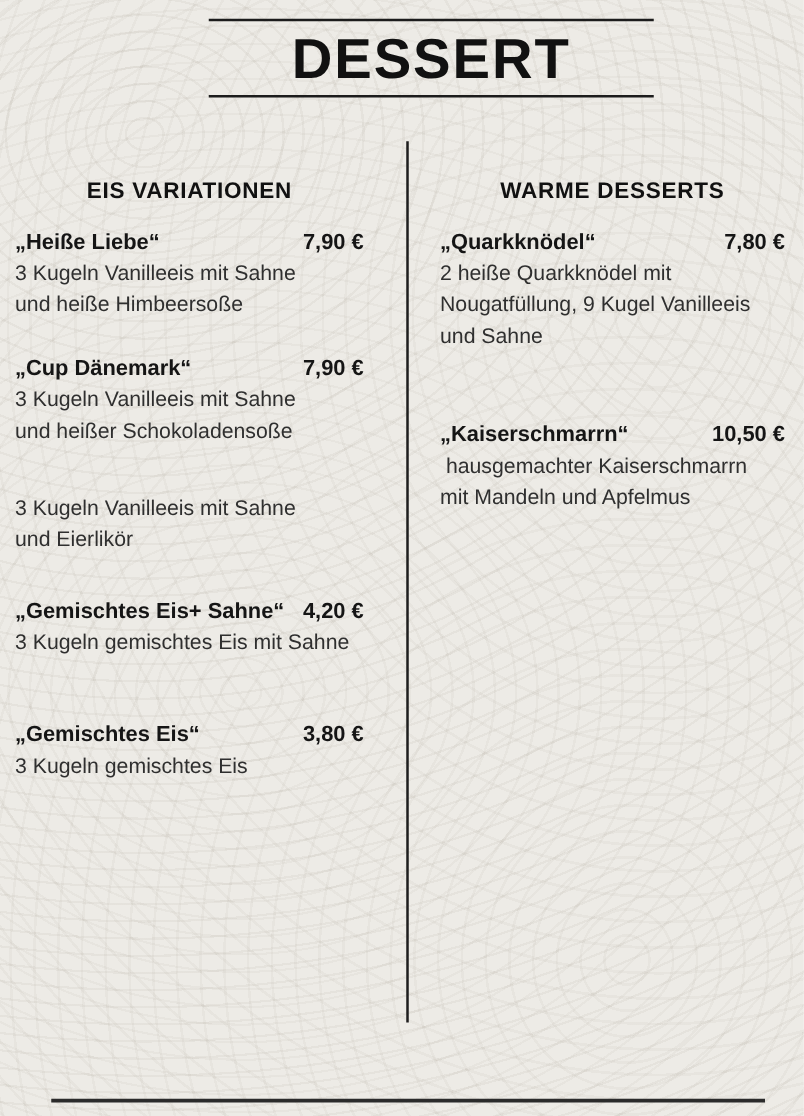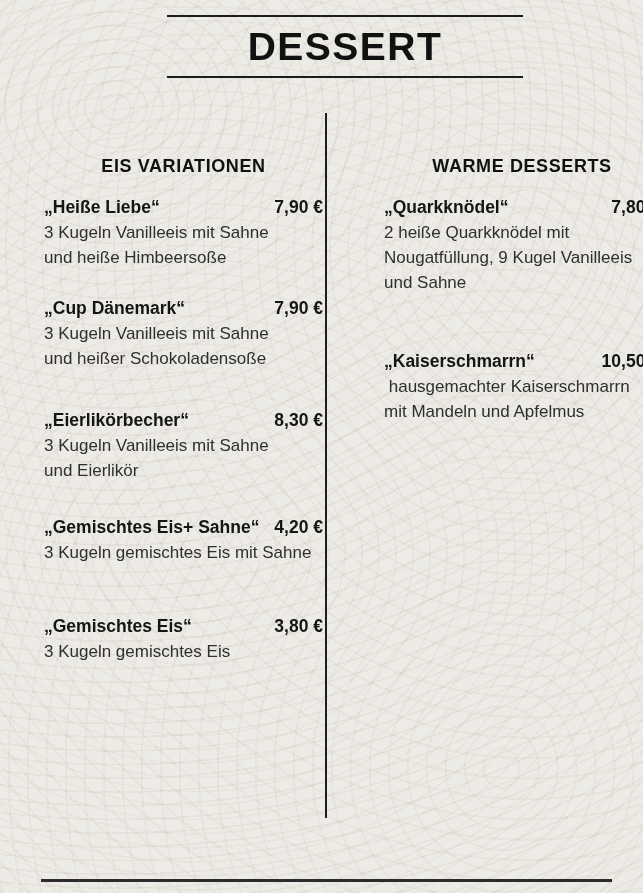--- a/index.html
+++ b/index.html
@@ -13,27 +13,27 @@
     background-color:#edebe6;
     background-image:
       repeating-radial-gradient(ellipse 420px 360px at 18% 12%, rgba(0,0,0,0) 0 14px, rgba(160,152,138,0.10) 14px 16px),
       repeating-radial-gradient(ellipse 380px 430px at 82% 28%, rgba(0,0,0,0) 0 16px, rgba(160,152,138,0.08) 16px 18px),
       repeating-radial-gradient(ellipse 460px 380px at 30% 62%, rgba(0,0,0,0) 0 15px, rgba(160,152,138,0.08) 15px 17px),
       repeating-radial-gradient(ellipse 420px 460px at 78% 86%, rgba(0,0,0,0) 0 17px, rgba(160,152,138,0.08) 17px 19px);
   }
   .title-block { position:absolute; left:167px; top:15px; width:356px; }
   .rule { height:2px; background:#1c1c1c; }
   .page-title {
-    margin:0; font-size:39px; line-height:59px; font-weight:700;
+    margin:0; font-size:45px; line-height:59px; font-weight:700;
     letter-spacing:1.5px; text-align:center; color:#111;
   }
   .v-divider { position:absolute; left:325px; top:113px; width:2px; height:705px; background:#1e1e1e; }
   .bottom-rule { position:absolute; left:41px; top:879px; width:571px; height:3px; background:#2b2b2b; }
 
-  .col { position:absolute; top:154px;margin-left:32px; }
+  .col { position:absolute; top:140px; }
   .col-left  { left:12px;  width:279px; }
   .col-right { left:352px; width:276px; }
   .col-header {
     font-size:18px; font-weight:700; letter-spacing:.6px;
     line-height:25px; text-align:center; margin-bottom:16px; color:#111;
   }
   .item { margin-bottom:26px; }
   .item-head {
     display:flex; justify-content:space-between; align-items:baseline;
     font-weight:700; font-size:17.5px; line-height:25px; color:#151515;
@@ -81,24 +81,20 @@
         <span class="item-name">„Cup Dänemark“</span>
         <span class="item-price">7,90 €</span>
       </div>
       <div class="item-desc">
         <div>3 Kugeln Vanilleeis mit Sahne</div>
         <div>und heißer Schokoladensoße</div>
       </div>
     </div>
 
     <div class="item mb-32">
-      <div class="item-head">
-        <span class="item-name">„Eierlikörbecher“</span>
-        <span class="item-price">8,30 €</span>
-      </div>
       <div class="item-desc">
         <div>3 Kugeln Vanilleeis mit Sahne</div>
         <div>und Eierlikör</div>
       </div>
     </div>
 
     <div class="item mb-49">
       <div class="item-head">
         <span class="item-name">„Gemischtes Eis+ Sahne“</span>
         <span class="item-price">4,20 €</span>

